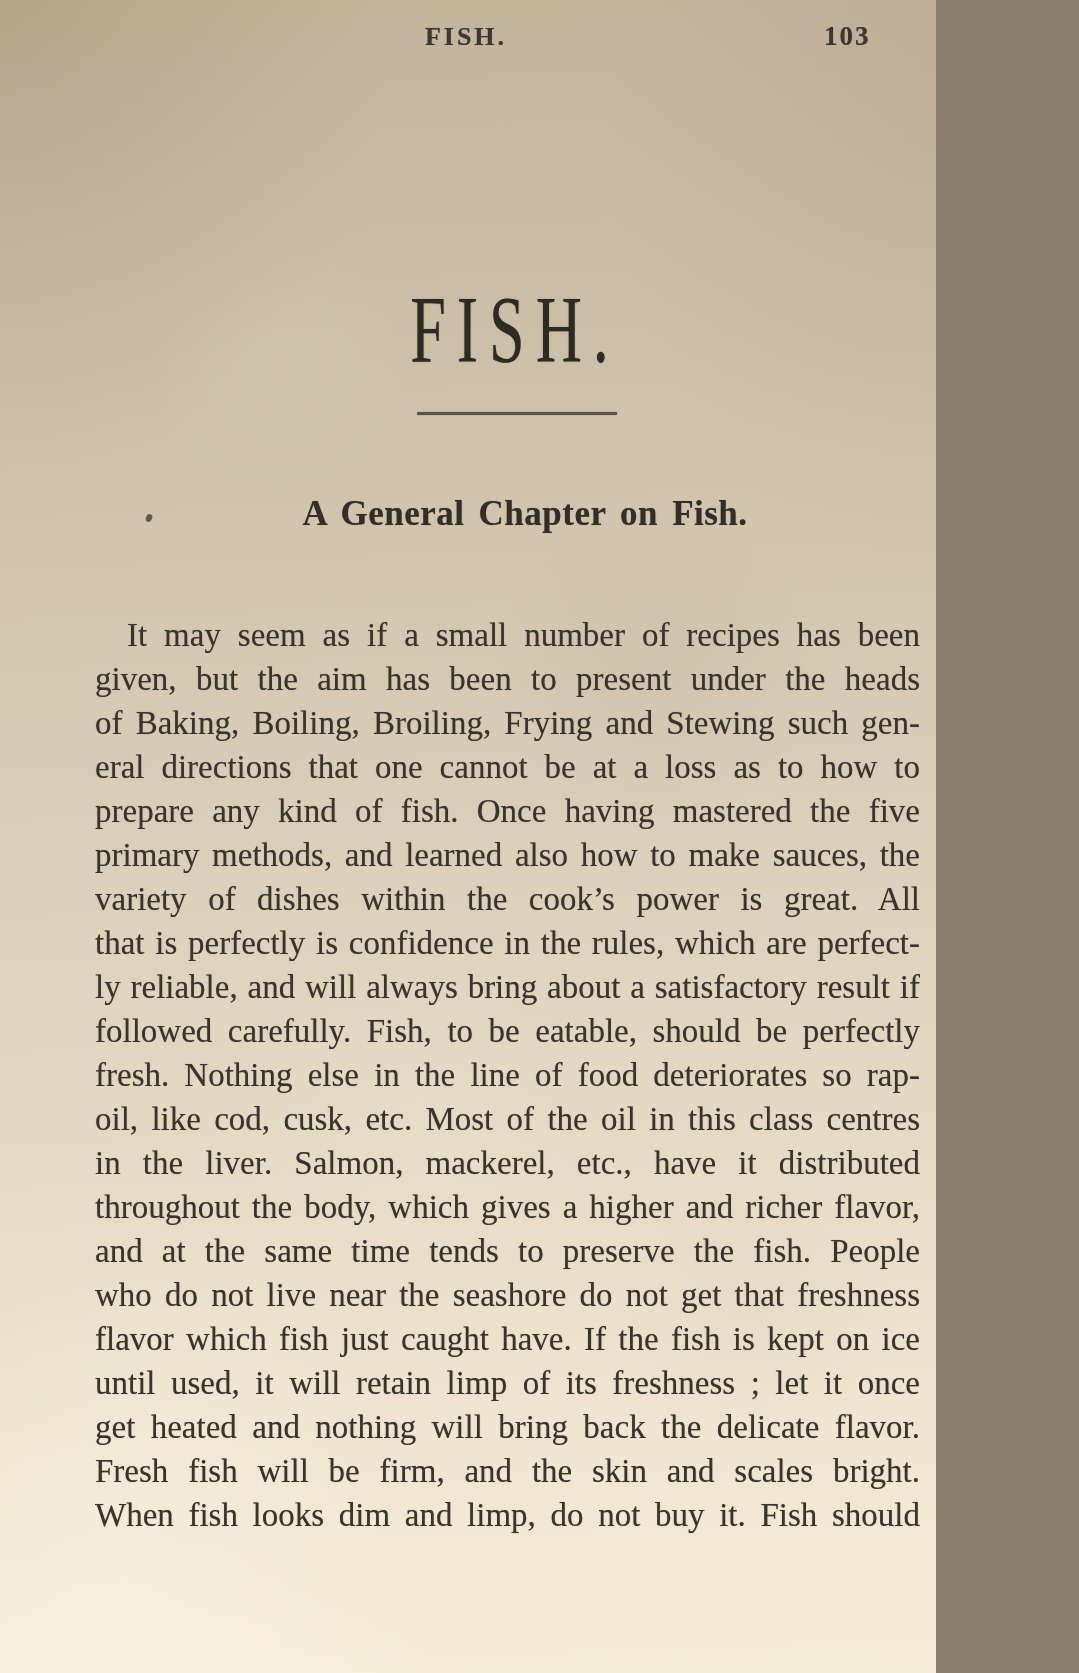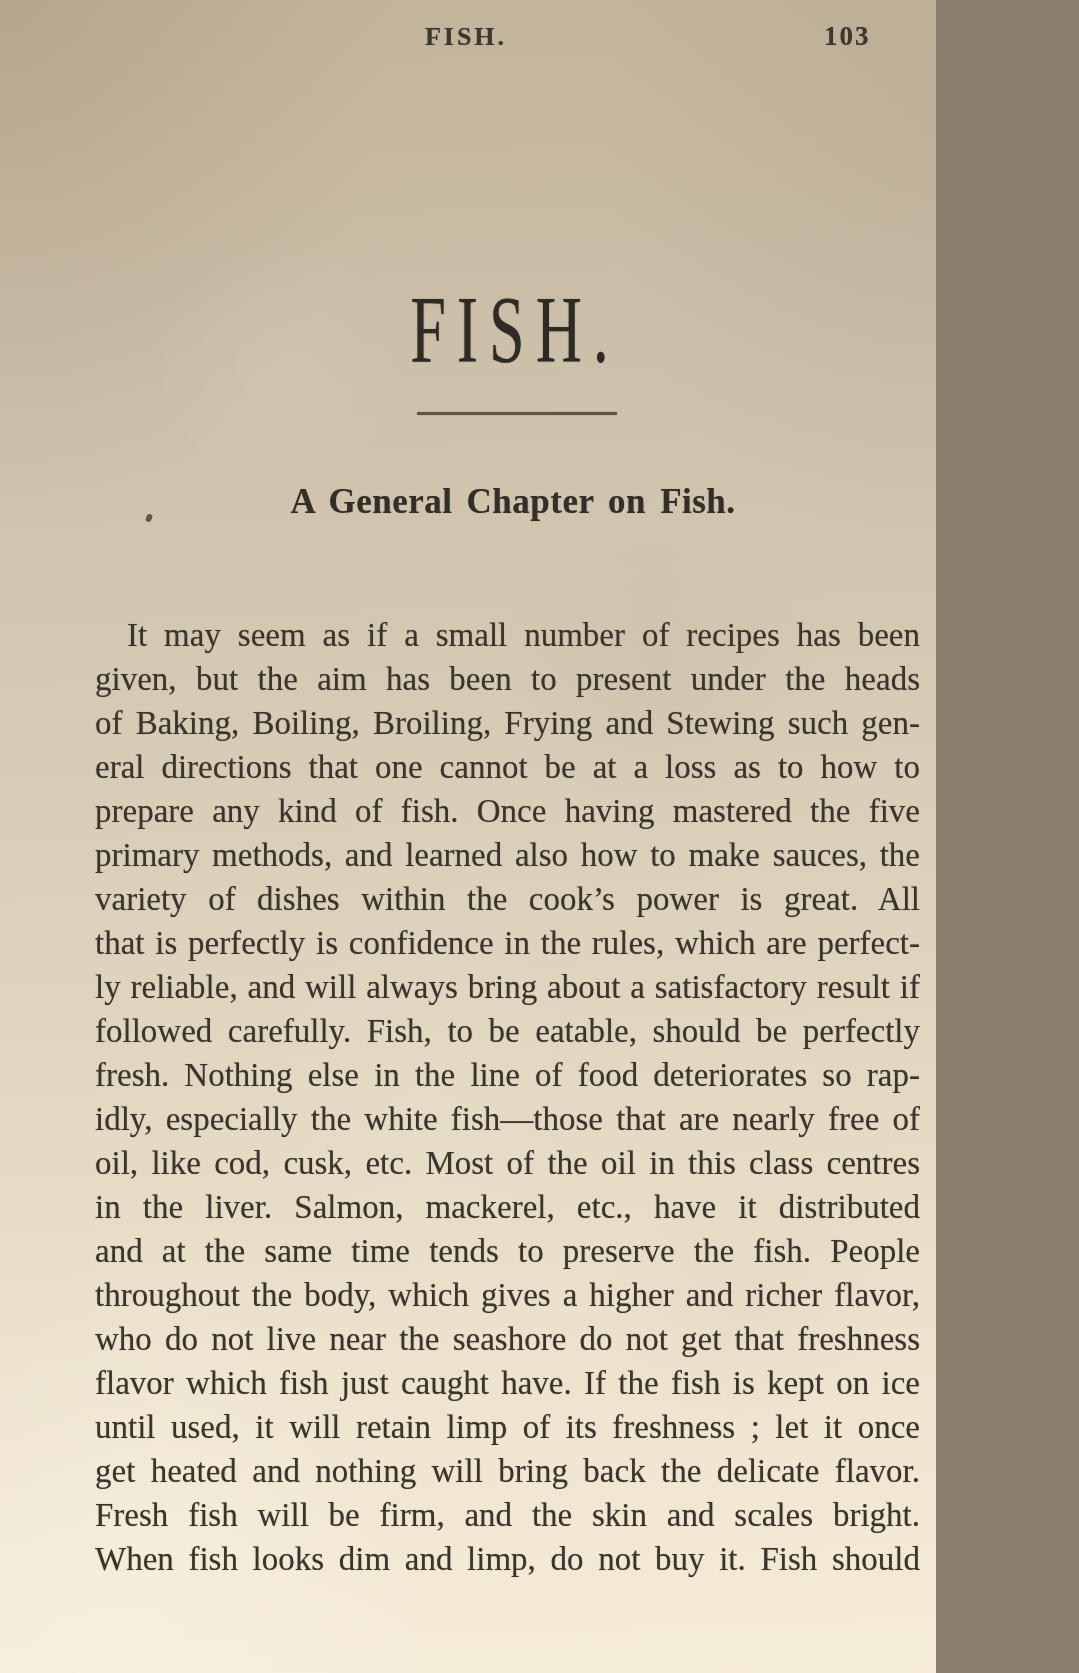--- a/index.html
+++ b/index.html
@@ -129,41 +129,40 @@
 <body>
 
 <div class="page">
   <div class="texture"></div>
 
   <div class="running-header printed">FISH.</div>
   <div class="page-number printed">103</div>
 
   <h1 class="chapter-title printed" style="margin:0;">FISH.</h1>
   <div class="title-rule"></div>
-  <h2 class="chapter-subtitle printed" style="margin:4px;">A General Chapter on Fish.</h2>
+  <h2 class="chapter-subtitle printed" style="margin:16px;">A General Chapter on Fish.</h2>
 
   <div class="ink-speck"></div>
 
   <div class="body-paragraph printed">
     <div class="bline indent">It may seem as if a small number of recipes has been</div>
     <div class="bline">given, but the aim has been to present under the heads</div>
     <div class="bline">of Baking, Boiling, Broiling, Frying and Stewing such gen-</div>
     <div class="bline">eral directions that one cannot be at a loss as to how to</div>
     <div class="bline">prepare any kind of fish. Once having mastered the five</div>
     <div class="bline">primary methods, and learned also how to make sauces, the</div>
     <div class="bline">variety of dishes within the cook’s power is great. All</div>
     <div class="bline">that is perfectly is confidence in the rules, which are perfect-</div>
     <div class="bline">ly reliable, and will always bring about a satisfactory result if</div>
     <div class="bline">followed carefully. Fish, to be eatable, should be perfectly</div>
     <div class="bline">fresh. Nothing else in the line of food deteriorates so rap-</div>
-    <div class="bline">idly, especially the white fish—those that are nearly free of</div>
     <div class="bline">oil, like cod, cusk, etc. Most of the oil in this class centres</div>
     <div class="bline">in the liver. Salmon, mackerel, etc., have it distributed</div>
+    <div class="bline">throughout the body, which gives a higher and richer flavor,</div>
     <div class="bline">and at the same time tends to preserve the fish. People</div>
-    <div class="bline">throughout the body, which gives a higher and richer flavor,</div>
     <div class="bline">who do not live near the seashore do not get that freshness</div>
     <div class="bline">flavor which fish just caught have. If the fish is kept on ice</div>
     <div class="bline">until used, it will retain limp of its freshness ; let it once</div>
     <div class="bline">get heated and nothing will bring back the delicate flavor.</div>
     <div class="bline">Fresh fish will be firm, and the skin and scales bright.</div>
     <div class="bline">When fish looks dim and limp, do not buy it. Fish should</div>
   </div>
 </div>
 
 </body></html>

